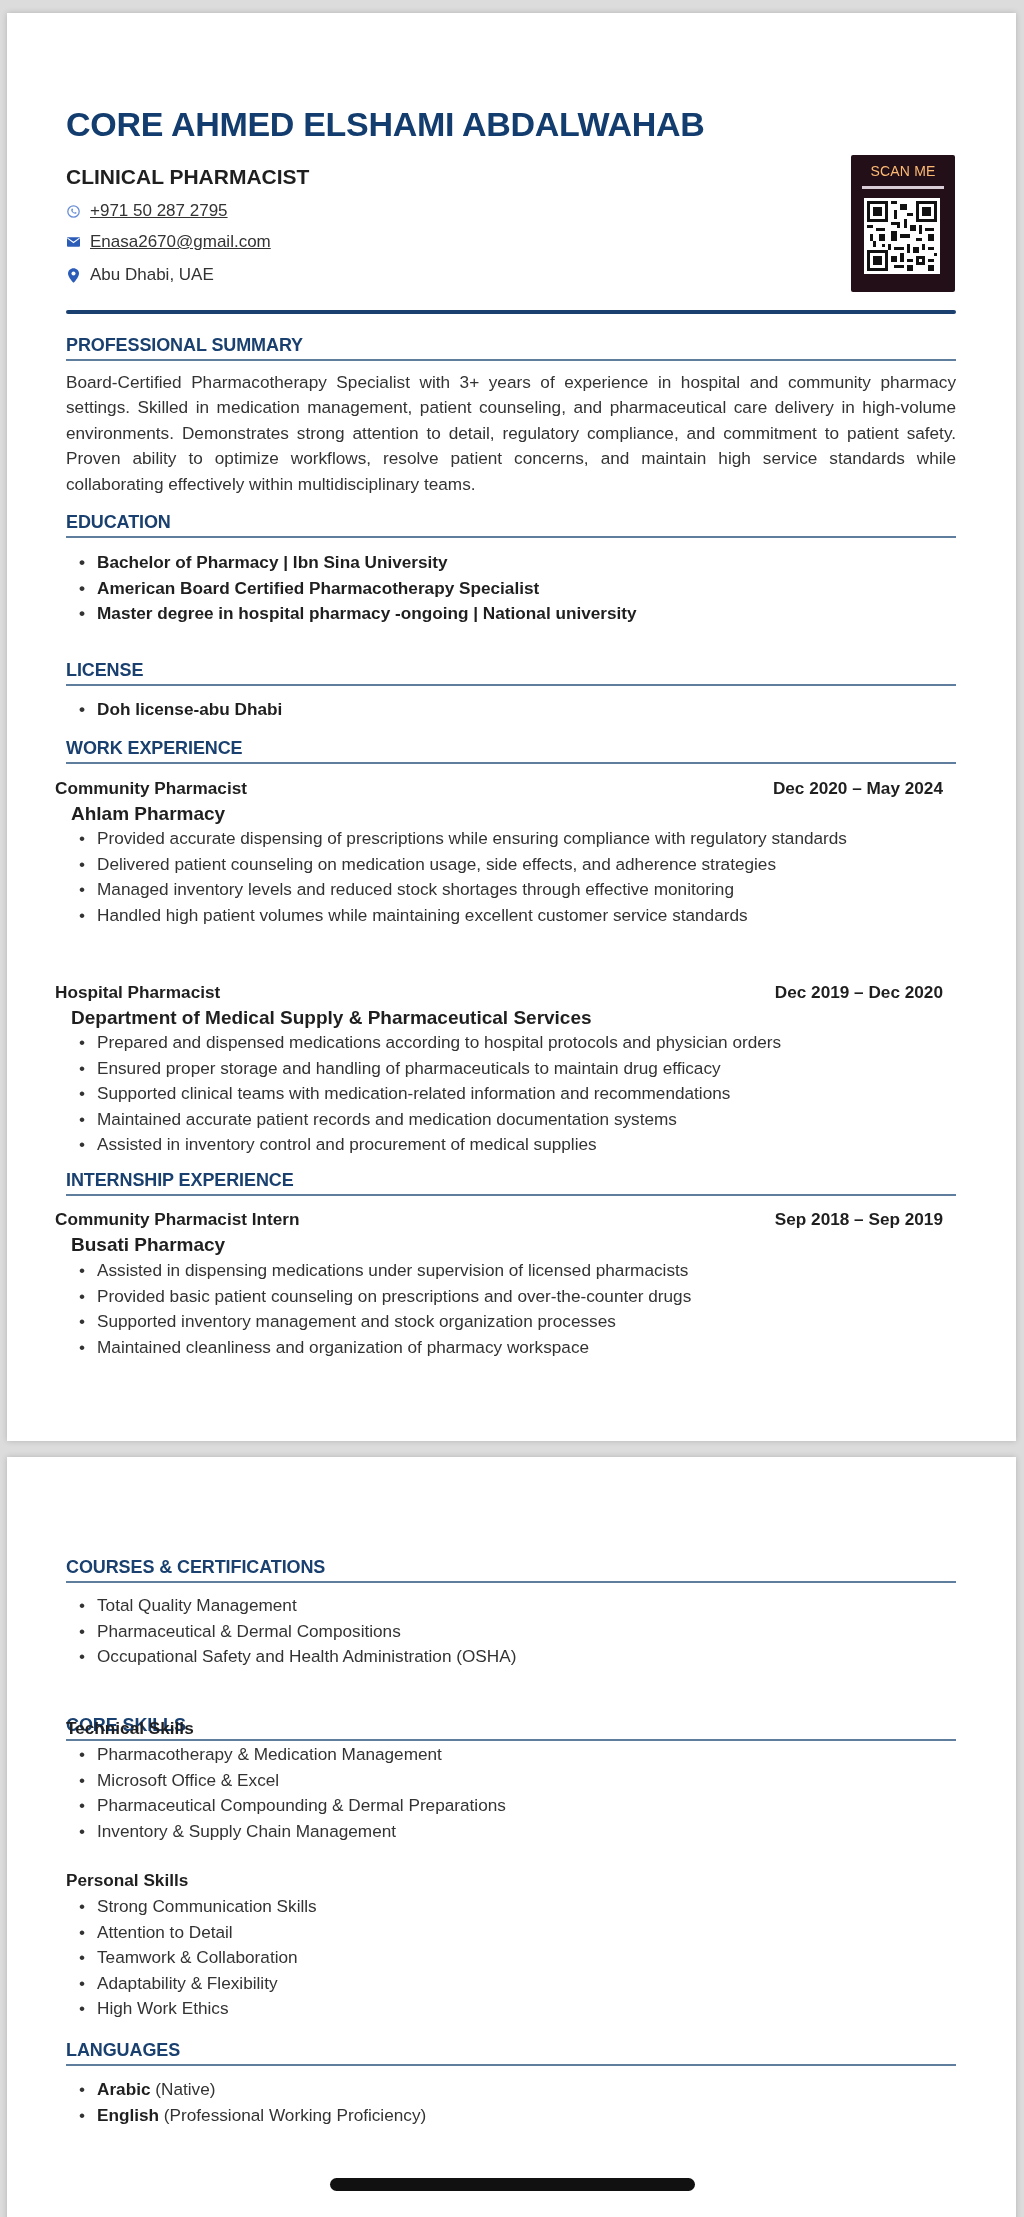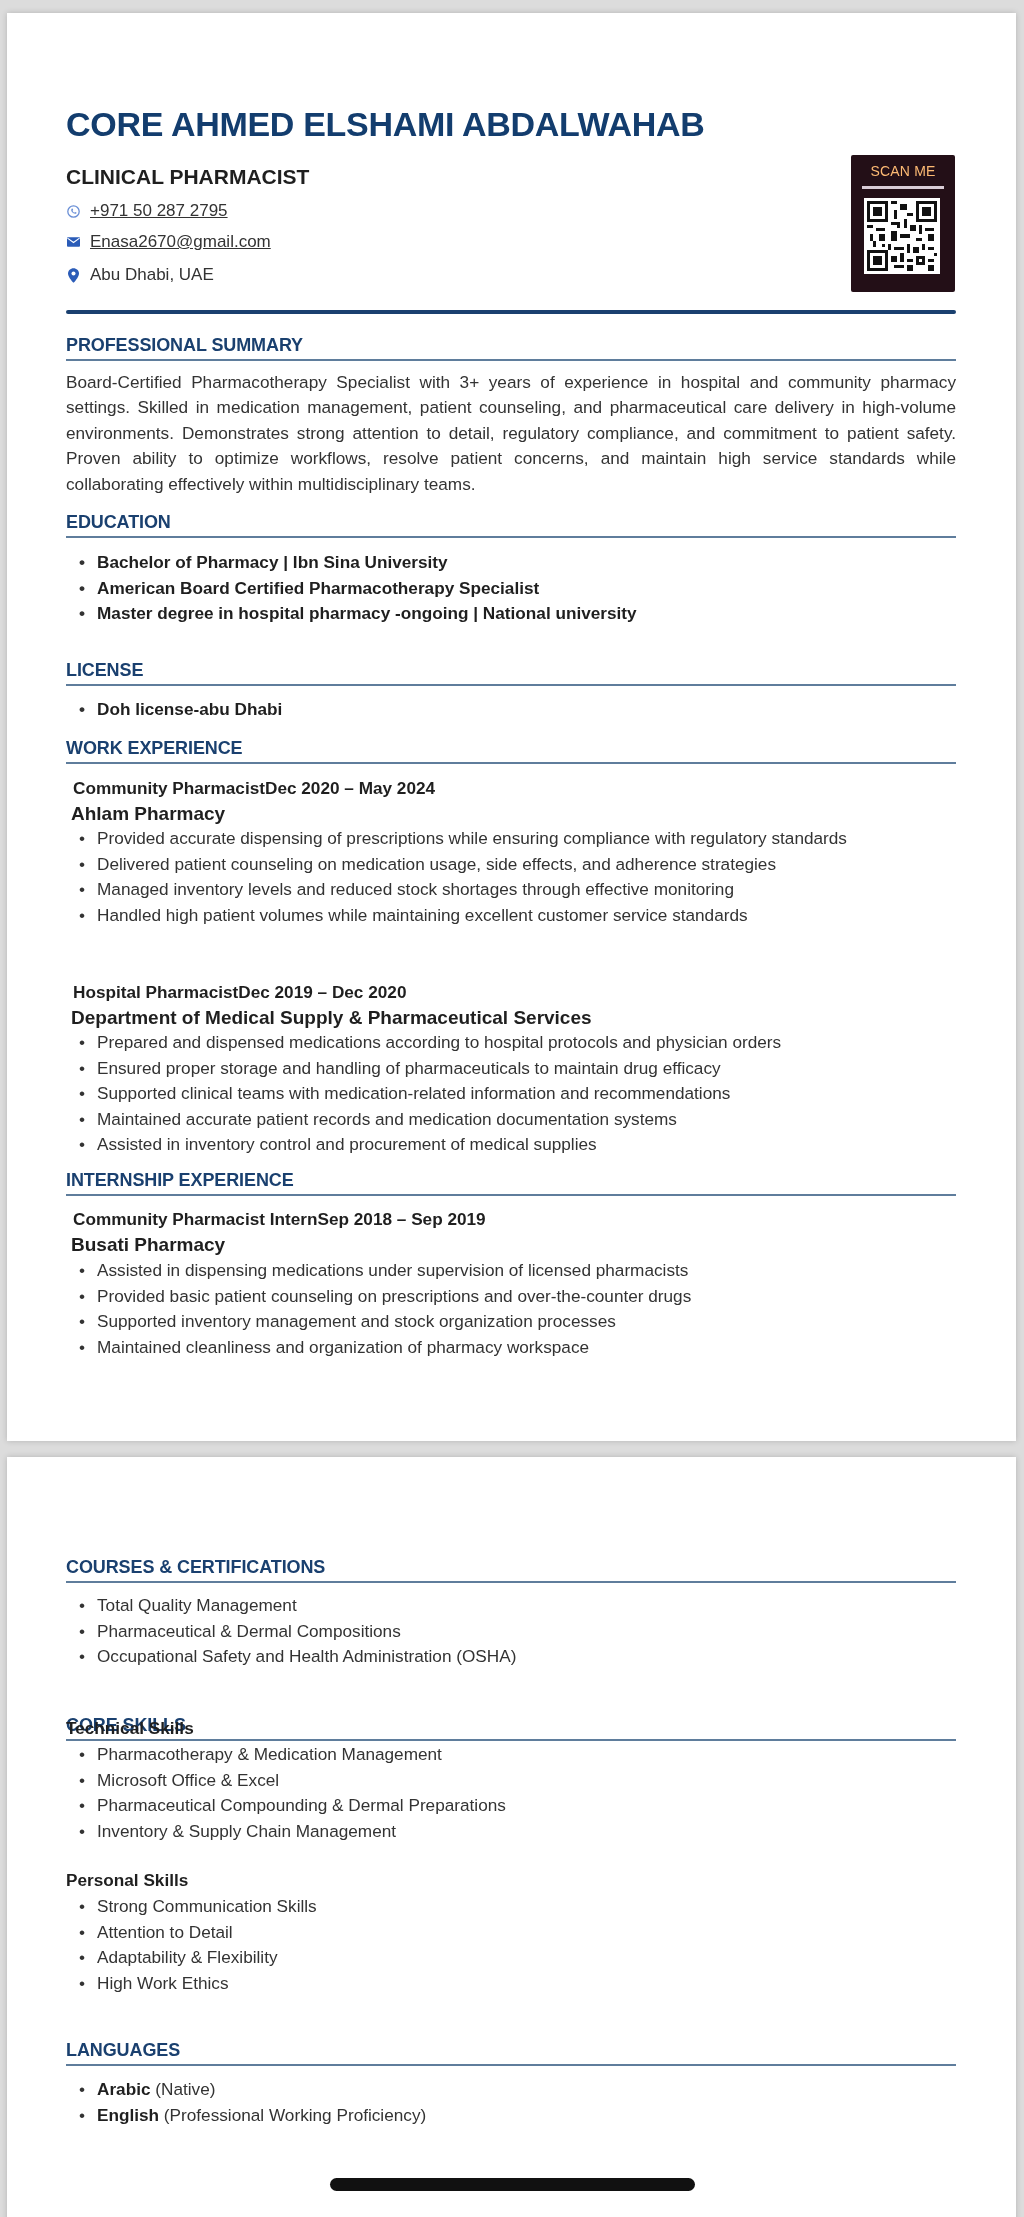--- a/index.html
+++ b/index.html
@@ -42,21 +42,21 @@
   }
   .para {
     left: 59px; width: 890px; font-size: 17.2px; line-height: 25.4px; color: #333;
     text-align: justify;
   }
   ul.bl { list-style: none; margin: 0; padding: 0; }
   ul.bl li { position: relative; padding-left: 31px; font-size: 17.2px; line-height: 25.5px; color: #333; text-align: justify; }
   ul.bl li::before { content: "•"; position: absolute; left: 13px; top: 0; color: #333; }
   ul.bold li { font-weight: bold; color: #1f1f1f; }
   .list { left: 59px; width: 890px; }
-  .role-row { left: 66px; width: 888px; display: flex; justify-content: flex-start; font-size: 17.2px; font-weight: bold; color: #1f1f1f; }
+  .role-row { left: 48px; width: 888px; display: flex; justify-content: space-between; font-size: 17.2px; font-weight: bold; color: #1f1f1f; }
   .org { left: 64px; font-size: 19px; font-weight: bold; color: #1f1f1f; }
   .subh { left: 59px; font-size: 17.2px; font-weight: bold; color: #1f1f1f; }
   .lang-name { font-weight: bold; color: #1f1f1f; }
   .homebar { left: 330px; top: 2178px; width: 365px; height: 13px; background: #111; border-radius: 7px; }
 </style>
 </head>
 <body>
 
 <div id="page1" class="page">
 
@@ -235,20 +235,21 @@
       <li>Microsoft Office &amp; Excel</li>
       <li>Pharmaceutical Compounding &amp; Dermal Preparations</li>
       <li>Inventory &amp; Supply Chain Management</li>
     </ul>
   </div>
   <div class="abs subh" style="top:413px;">Personal Skills</div>
   <div class="abs list" style="top:437px;">
     <ul class="bl">
       <li>Strong Communication Skills</li>
       <li>Attention to Detail</li>
+      <li>Teamwork &amp; Collaboration</li>
       <li>Adaptability &amp; Flexibility</li>
       <li>High Work Ethics</li>
     </ul>
   </div>
 
   <div class="abs sec-h" style="top:583px;">LANGUAGES</div>
   <div class="abs list" style="top:620px;">
     <ul class="bl">
       <li><span class="lang-name">Arabic</span> <span>(Native)</span></li>
       <li><span class="lang-name">English</span> <span>(Professional Working Proficiency)</span></li>

